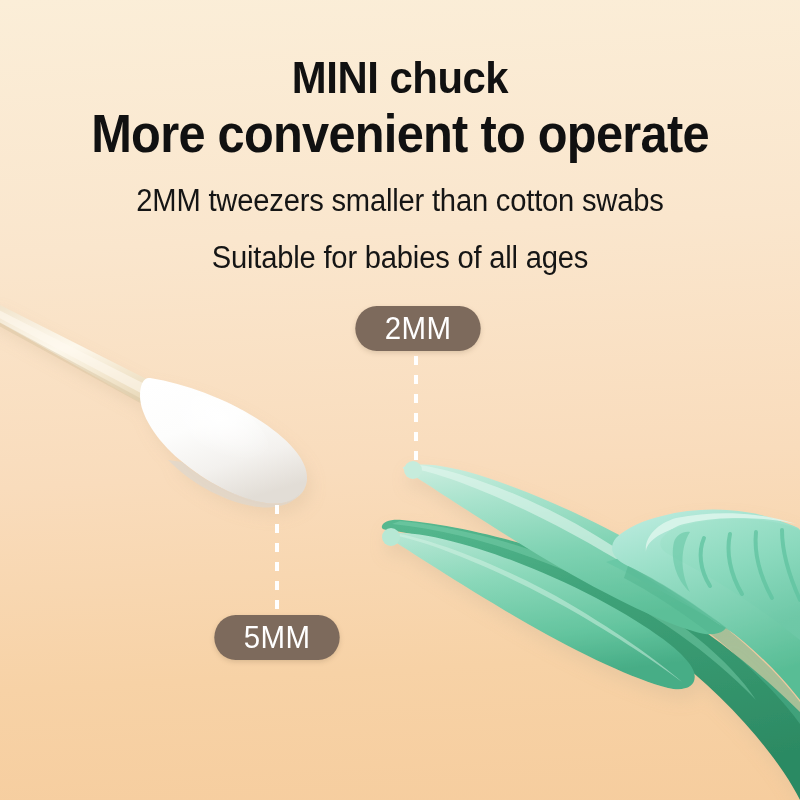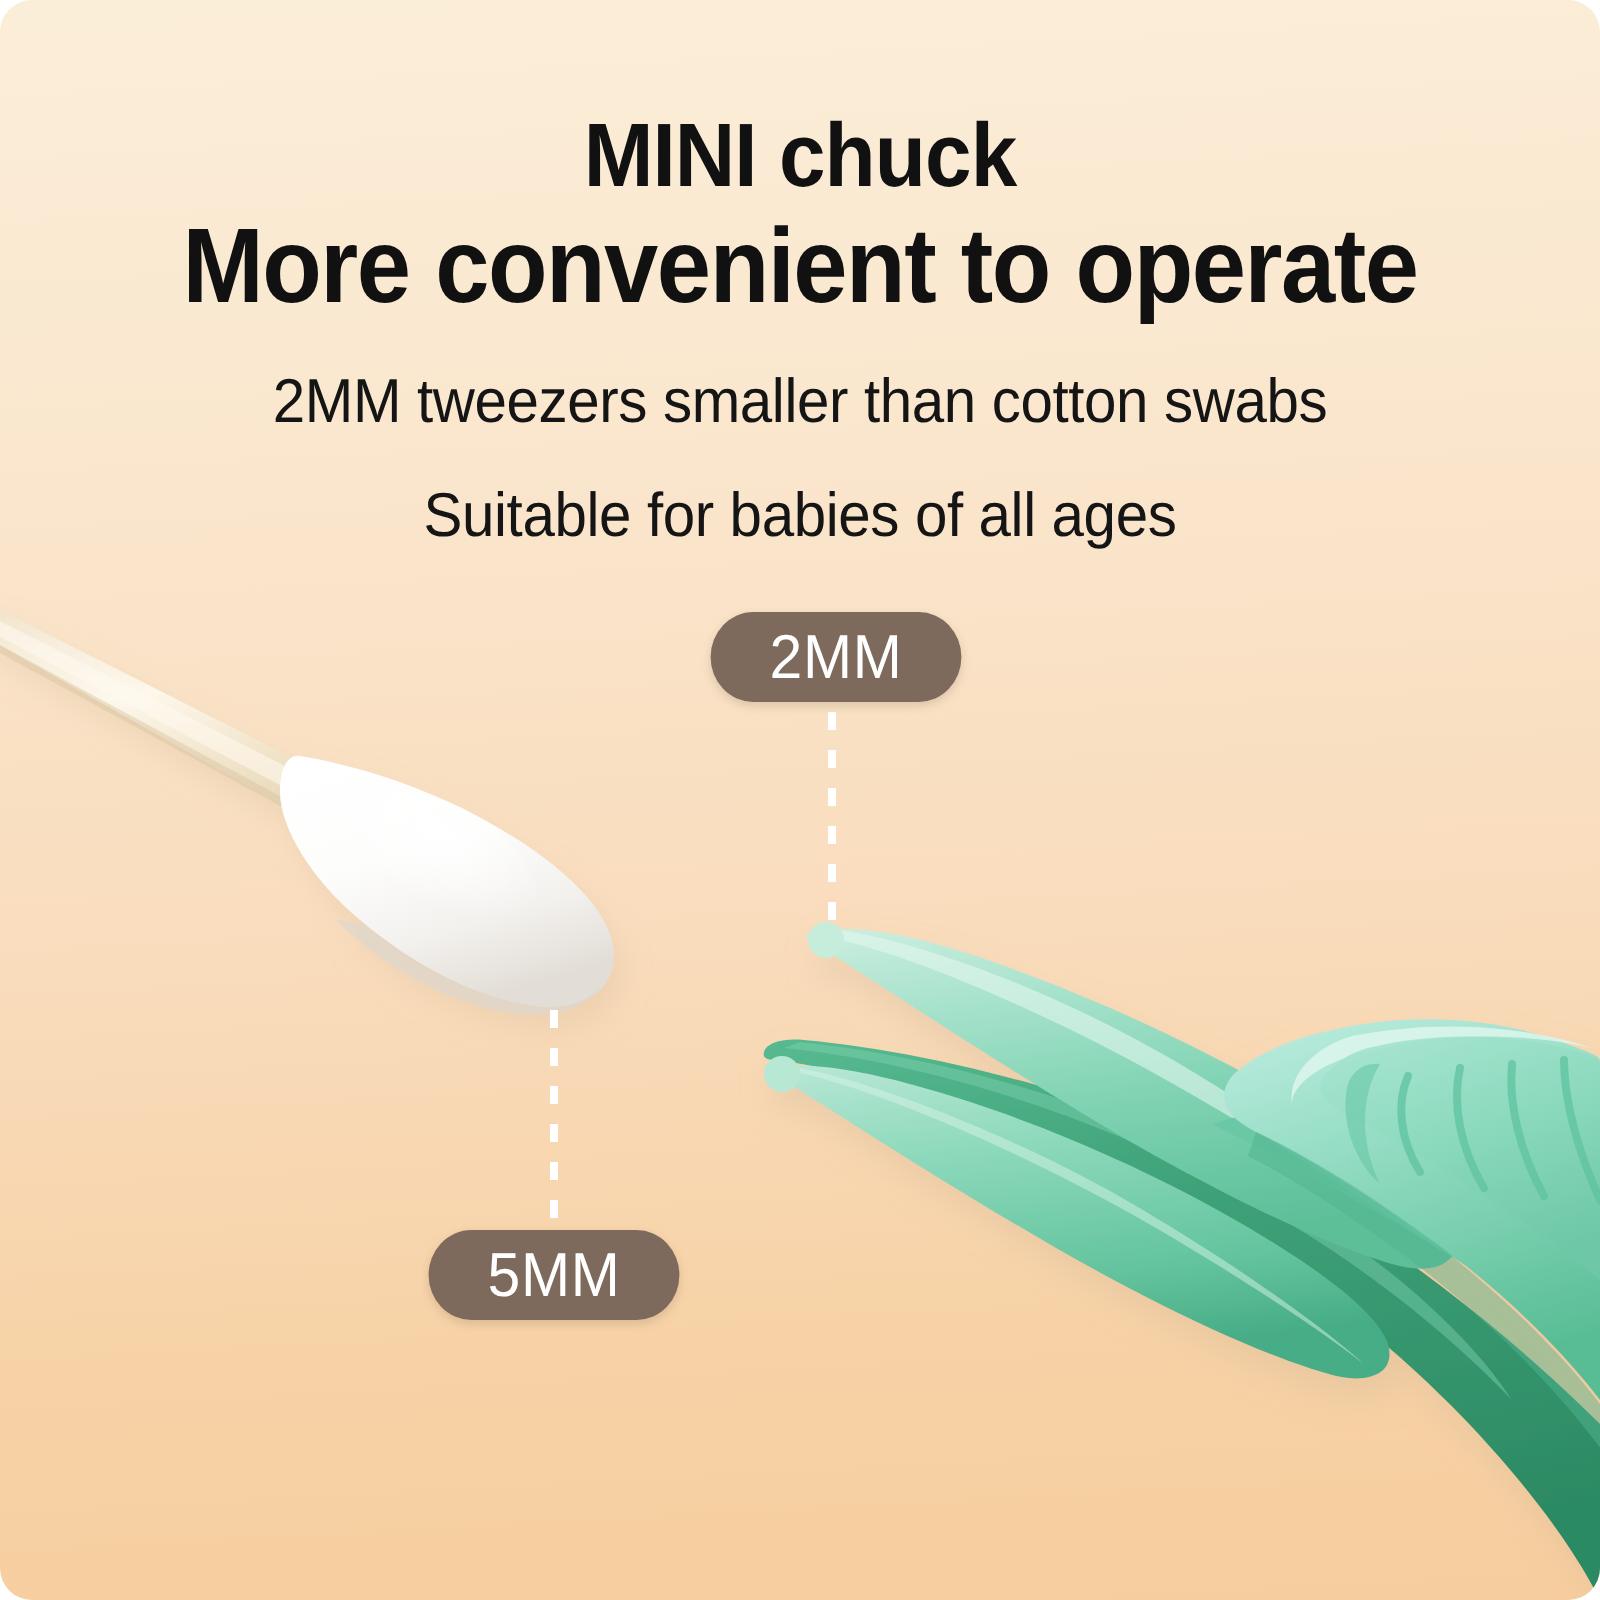--- a/index.html
+++ b/index.html
@@ -13,21 +13,20 @@
     overflow: hidden;
     font-family: "Liberation Sans", sans-serif;
   }
 
   #stage {
     position: relative;
     width: 800px;
     height: 800px;
     overflow: hidden;
     background: linear-gradient(177deg, #fbeed8 0%, #fae6cd 30%, #f9dcbc 58%, #f7d2a6 82%, #f6cd9e 100%);
-    border-radius: 16px;
   }
 
   
   .text-block {
     position: absolute;
     left: 0;
     top: 0;
     width: 800px;
     text-align: center;
     z-index: 40;

